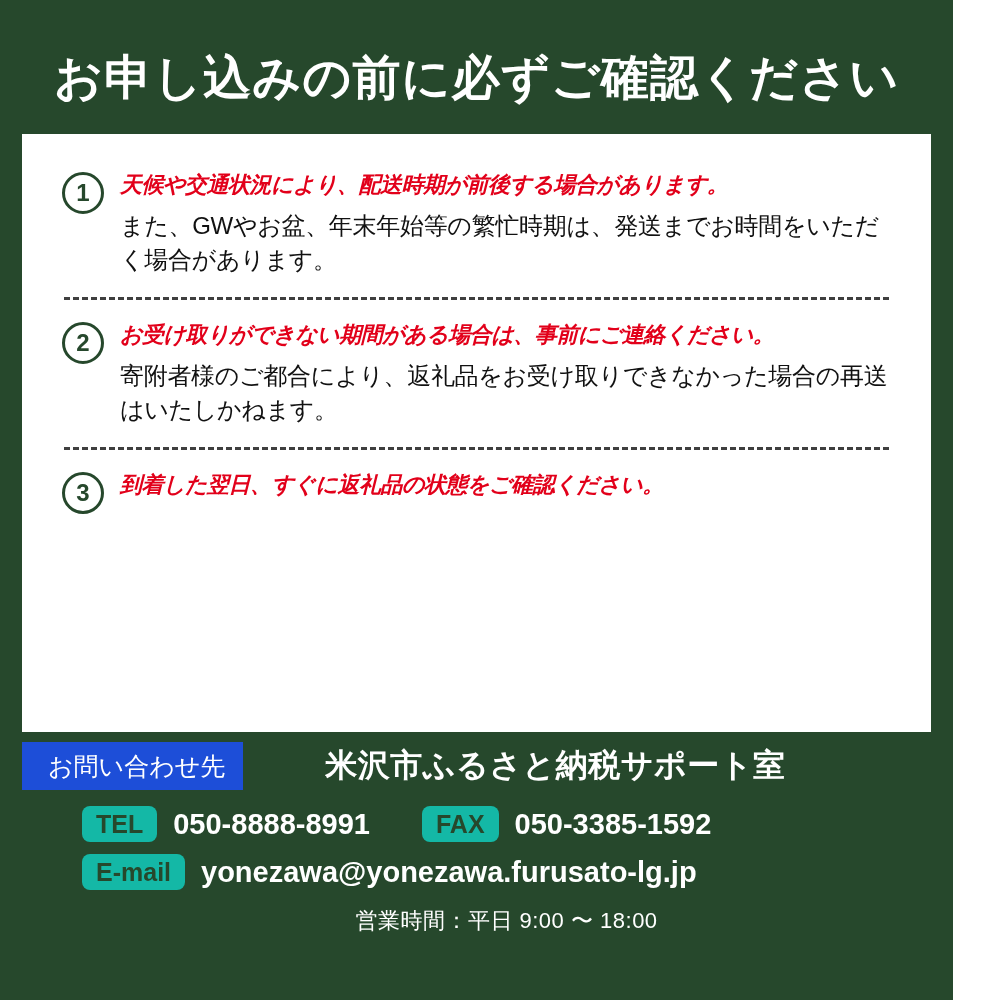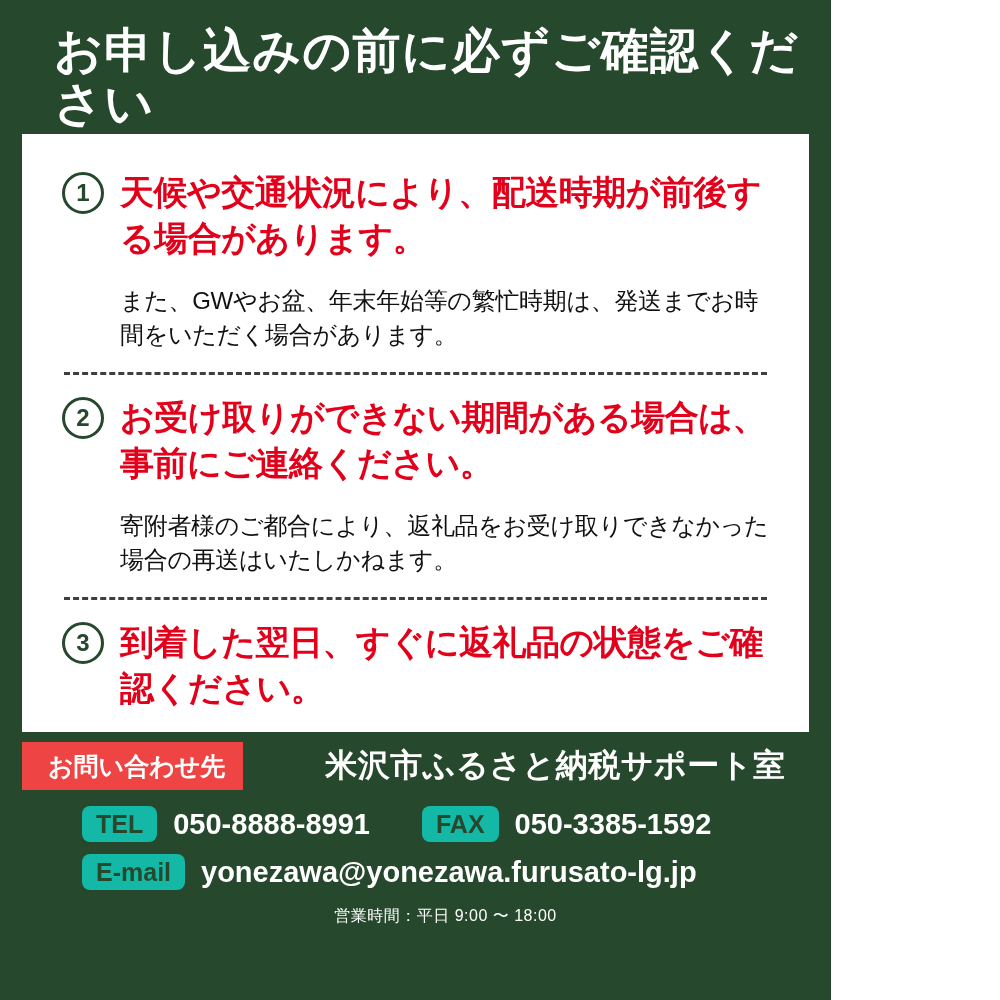--- a/index.html
+++ b/index.html
@@ -8,21 +8,21 @@
   }
   body {
     width: 1000px;
     height: 1000px;
     background: #ffffff;
     font-family: "Liberation Sans", sans-serif;
     overflow: hidden;
   }
   .page {
     position: relative;
-    width: 831px;
+    width: 953px;
     height: 1000px;
     background: #26482c;
     box-sizing: border-box;
     padding: 22px 22px 7px 22px;
   }
   .header {
     height: 112px;
     display: flex;
     align-items: center;
     padding-left: 32px;
@@ -59,50 +59,51 @@
     justify-content: center;
     margin-right: 16px;
     margin-top: 2px;
     box-sizing: border-box;
   }
   .item-body {
     flex: 1 1 auto;
   }
   .item-head {
     color: #e2001a;
-    font-size: 34px;
+    font-size: 22px;
     font-weight: bold;
     line-height: 1.35;
     letter-spacing: -0.5px;
+    font-style: italic;
   }
   .item-text {
     color: #111111;
     font-size: 24px;
     line-height: 1.42;
-    margin-top: 22px;
+    margin-top: 9px;
     letter-spacing: -0.3px;
   }
   .divider {
     height: 0;
     border-top: 3px dashed #3f3f3f;
     margin: 20px 2px 20px 2px;
   }
   .contact-bar {
     position: relative;
     height: 60px;
     display: flex;
     align-items: center;
     margin-top: 4px;
   }
   .contact-tag {
     position: relative;
-    background: #ef4444;
+    background: #1d4ed8;
     color: #ffffff;
     font-size: 25px;
-    font-weight: bold;
+    font-weight: normal;
     height: 48px;
     line-height: 48px;
     padding: 0 18px 0 26px;
     box-sizing: border-box;
   }
   .contact-tag:after {
     content: "";
     position: absolute;
     right: -24px;
     top: 0;
@@ -142,21 +143,21 @@
     color: #ffffff;
     font-size: 29px;
     font-weight: bold;
     white-space: nowrap;
   }
   .cgap {
     width: 52px;
   }
   .hours {
     color: #ffffff;
-    font-size: 16px;
+    font-size: 22px;
     text-align: center;
     margin-top: 16px;
     letter-spacing: 0.5px;
   }
 </style>
 </head>
 <body>
 
 <div class="page">
 

